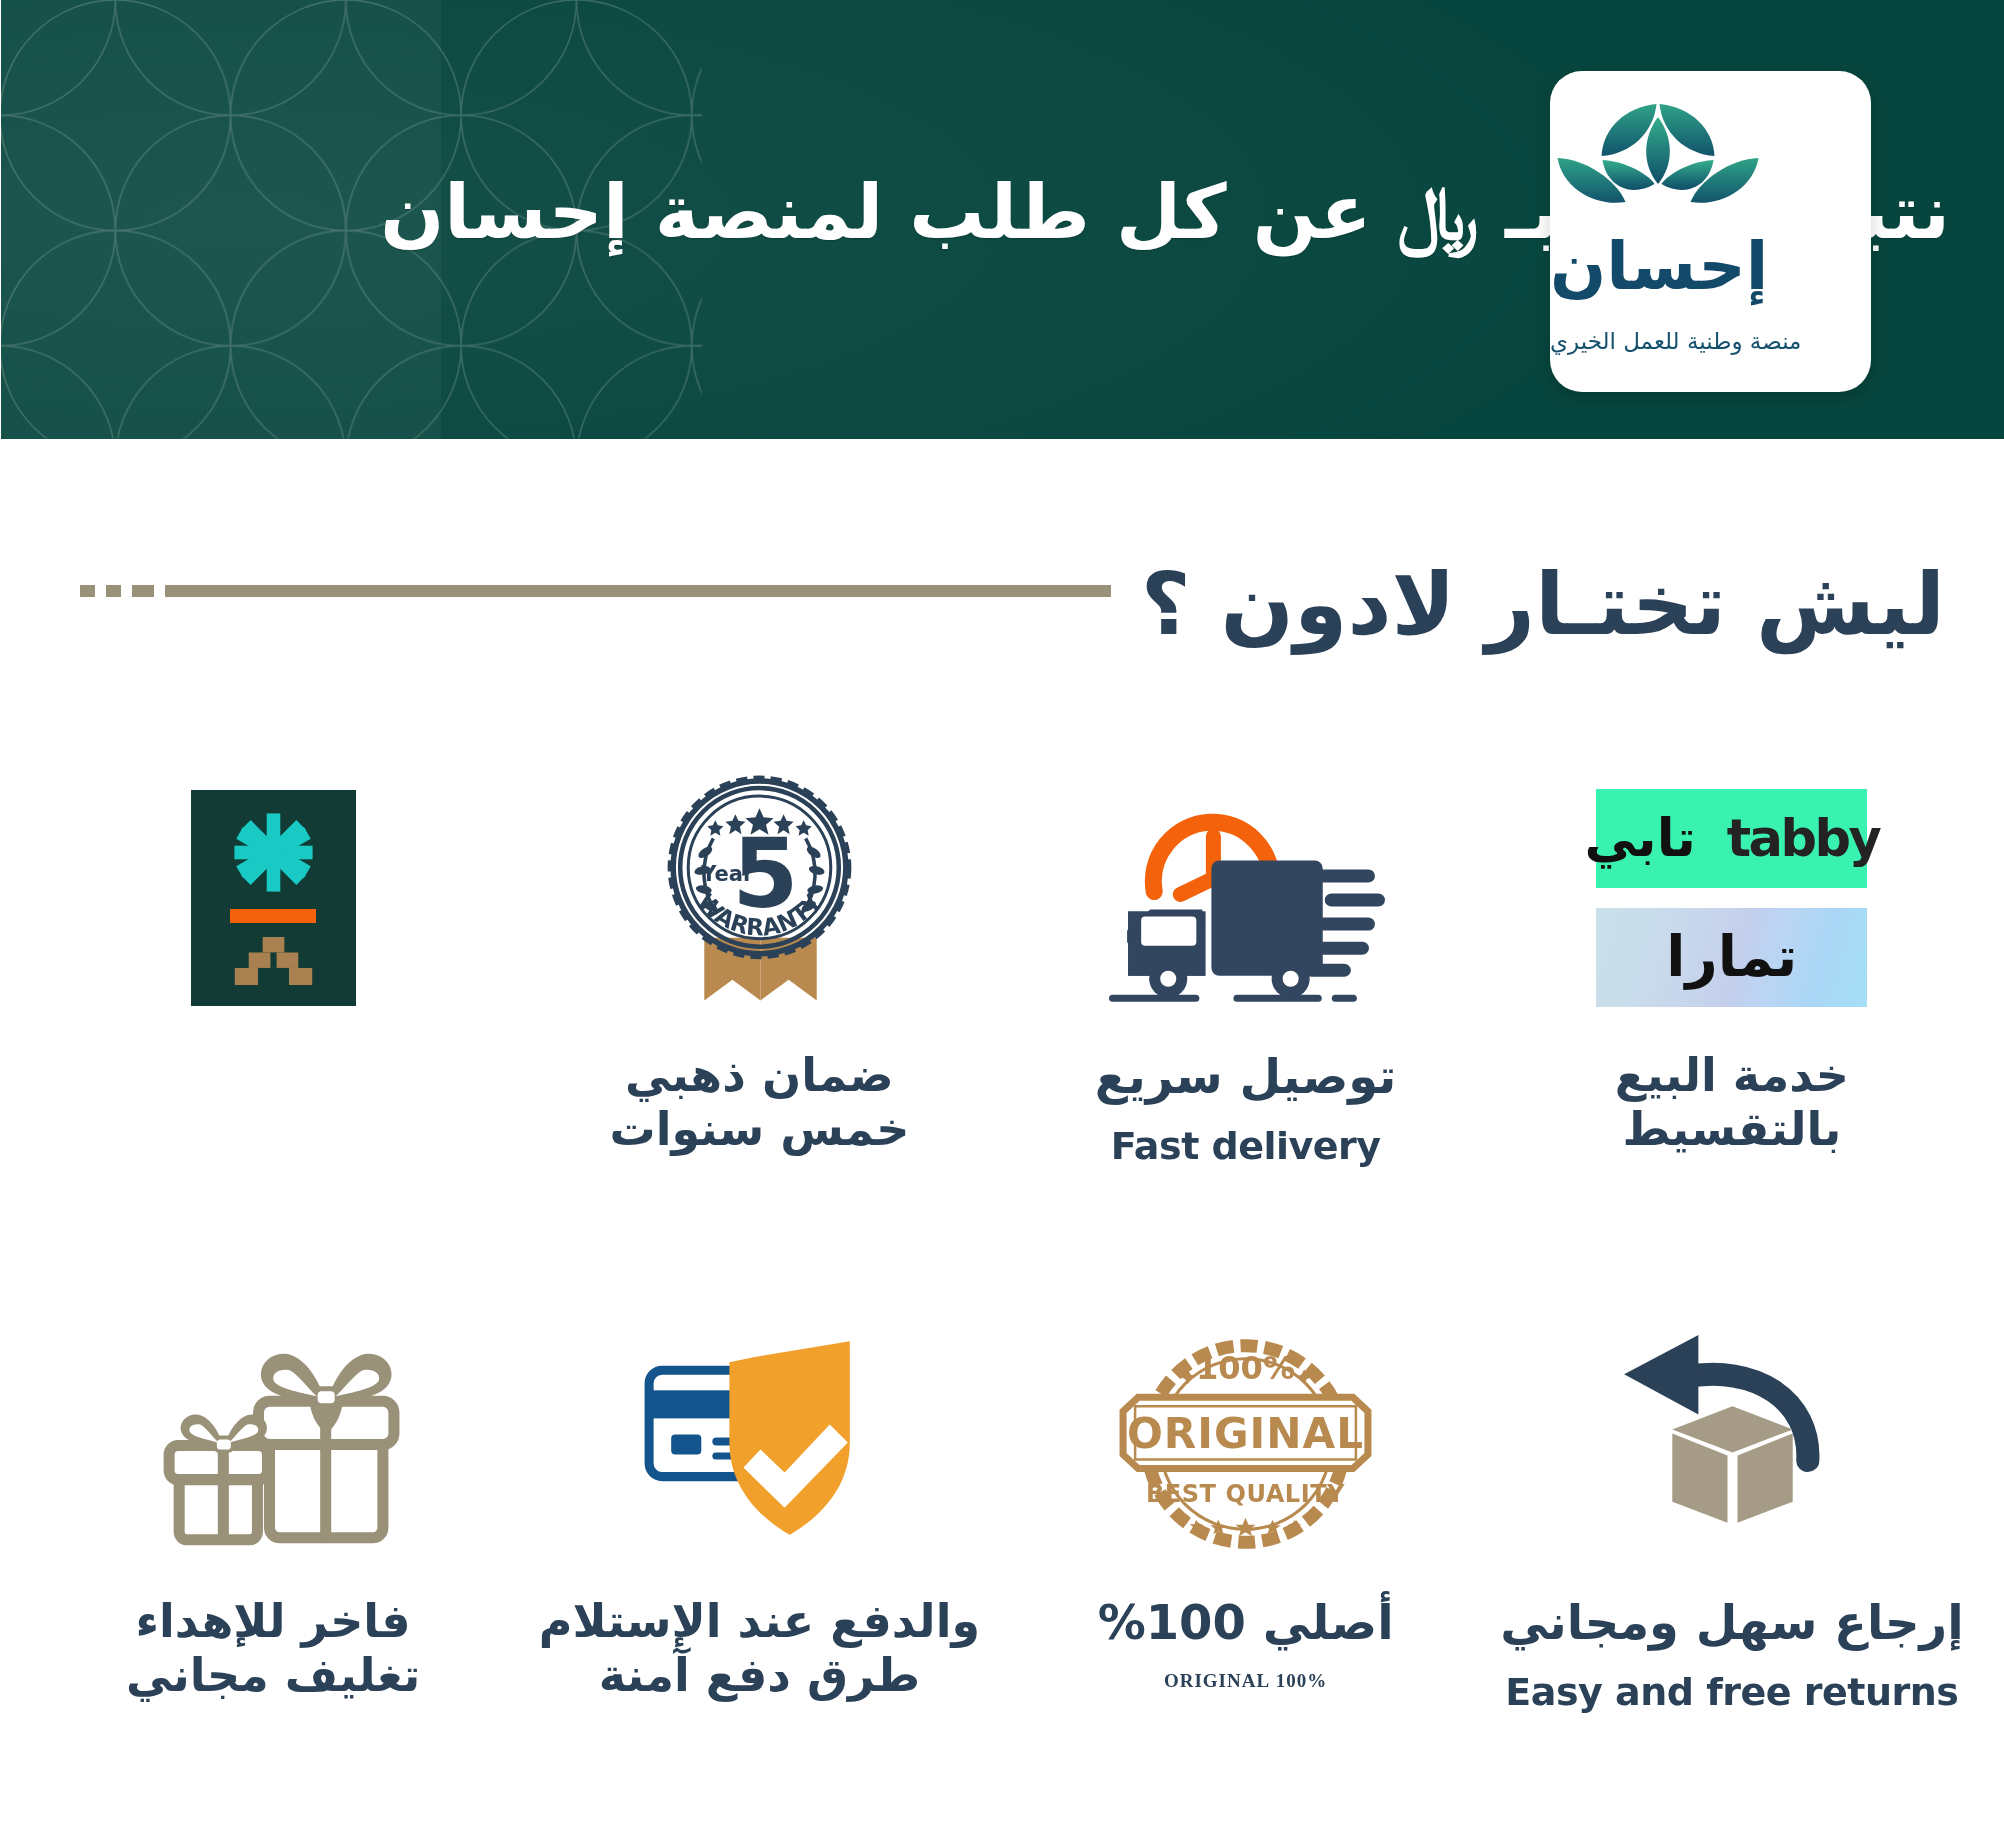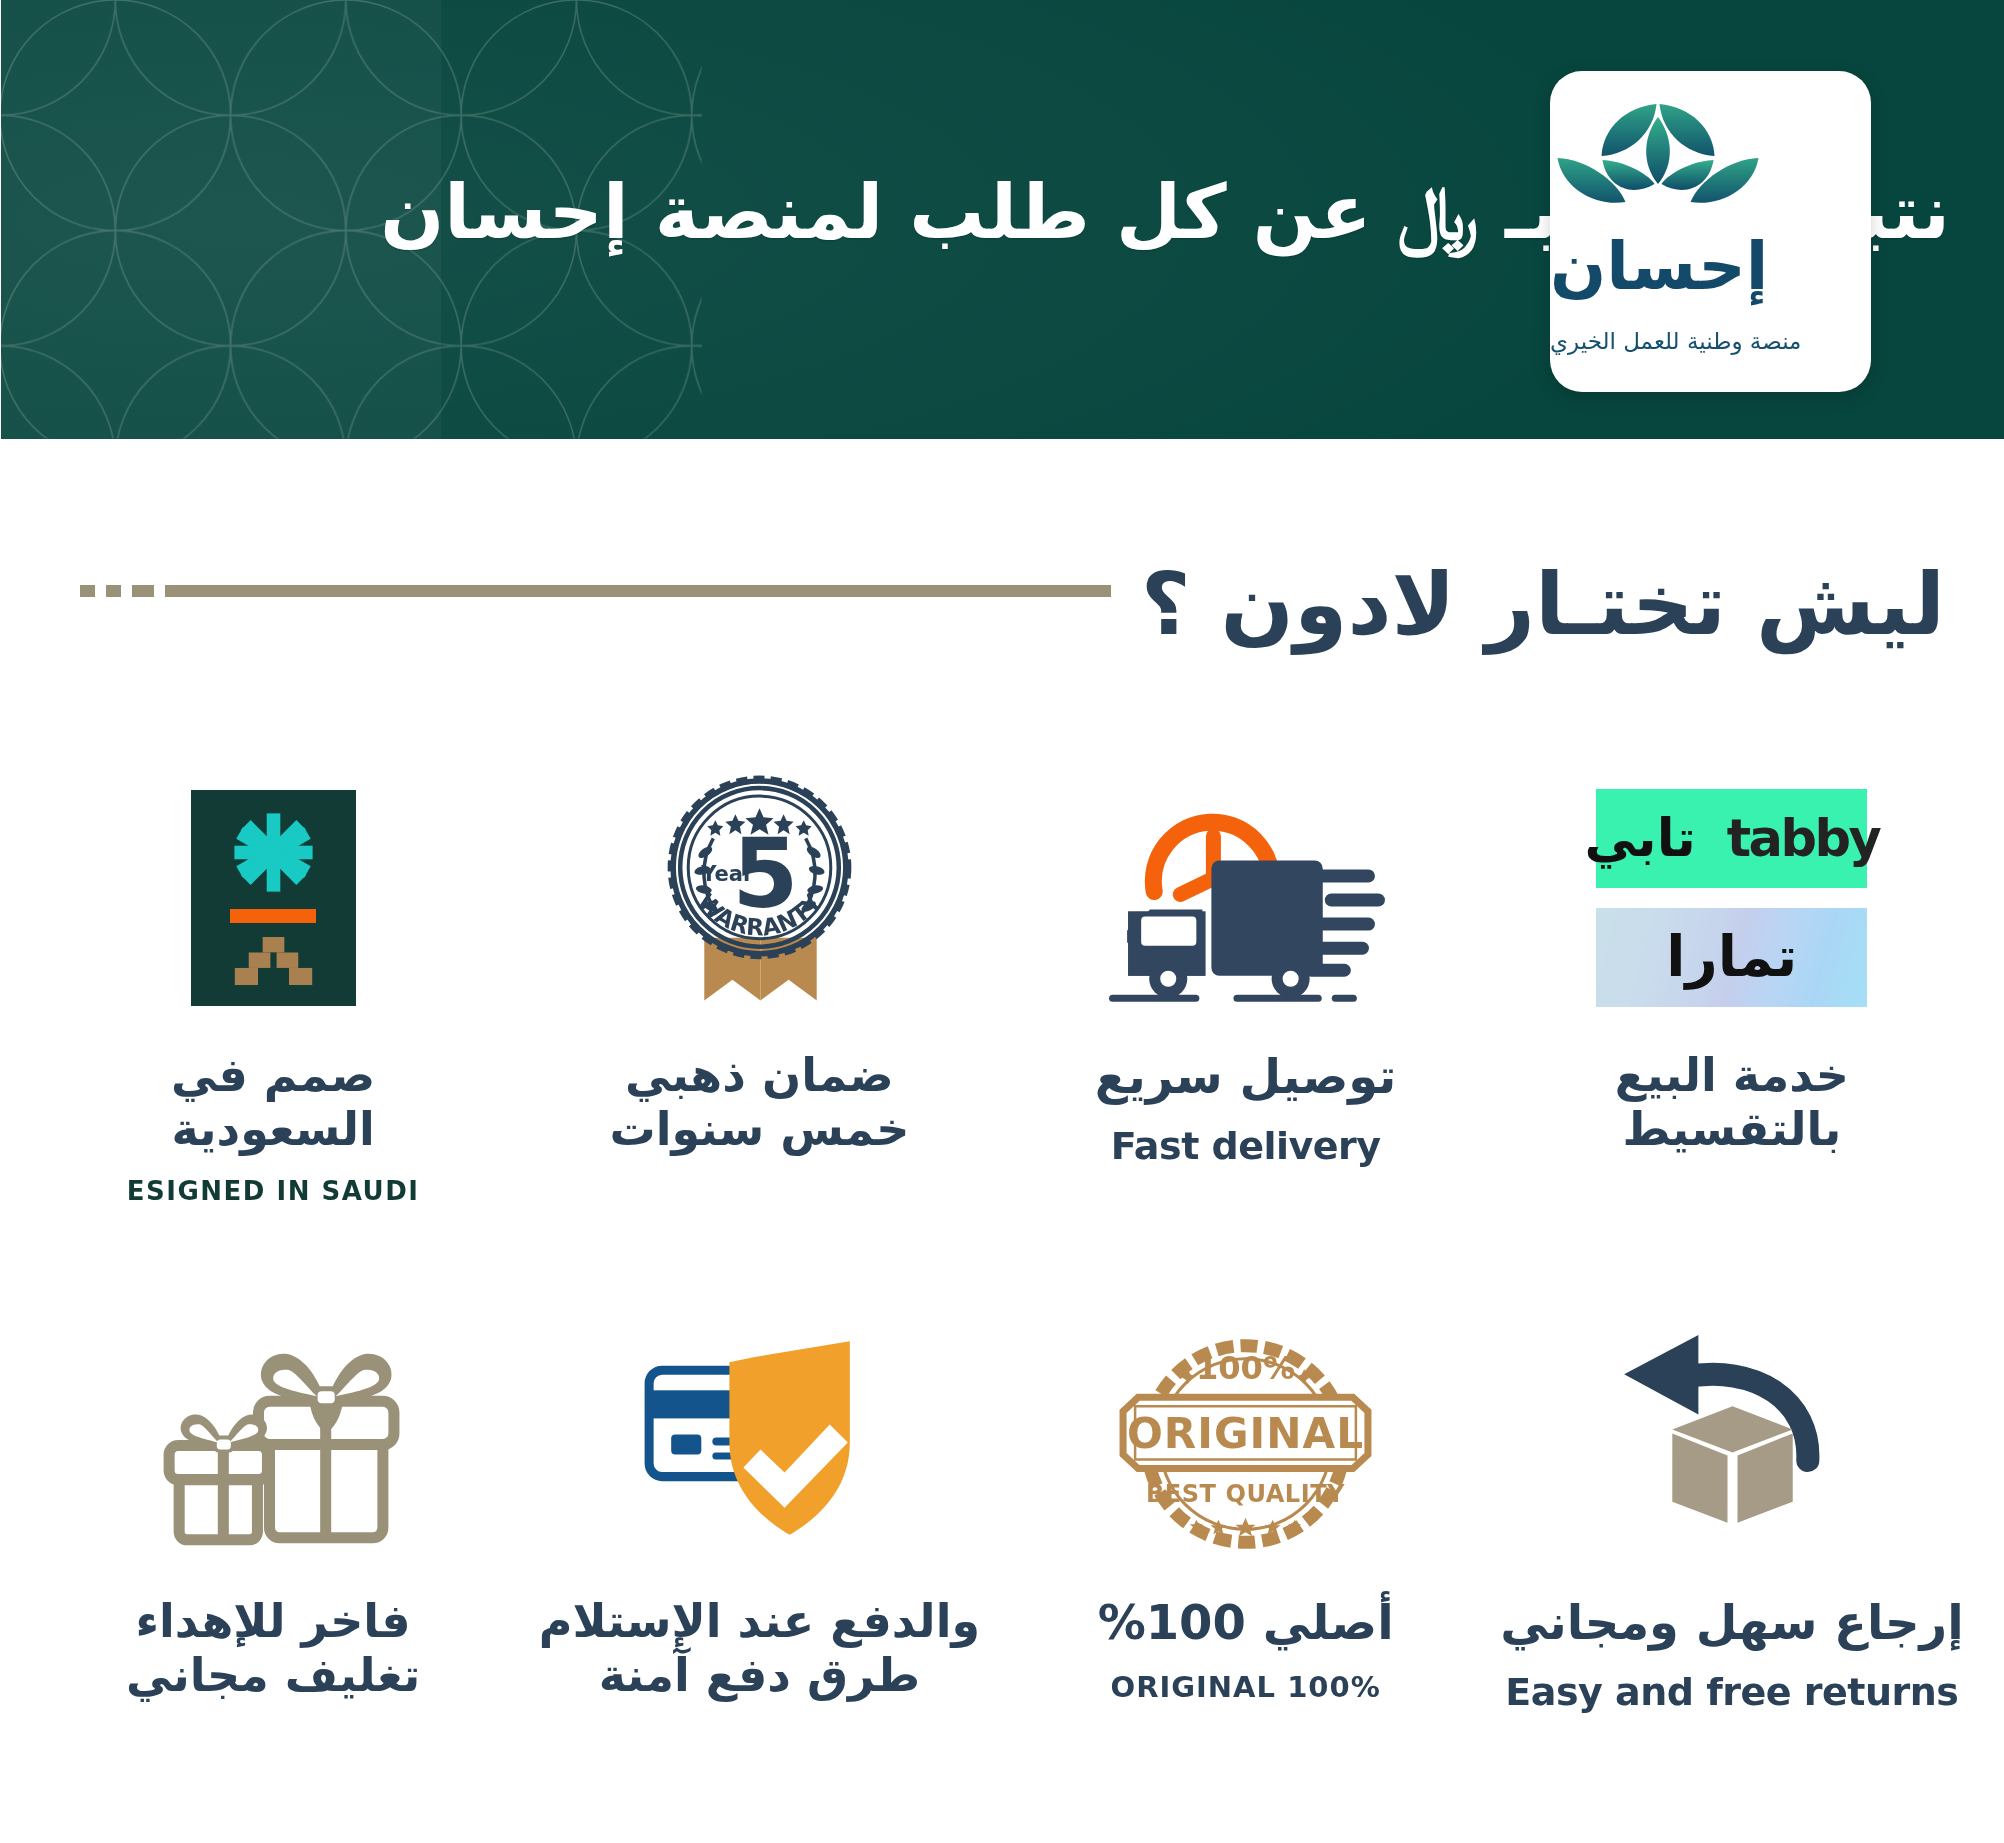--- a/index.html
+++ b/index.html
@@ -115,21 +115,21 @@
   }
   .cell .caption{
     text-align:center;direction:rtl;
     color:#2B4158;
     font-weight:700;
     line-height:1.18;
   }
   .cap-ar{font-size:48px;display:block;}
   .cap-ar.two-line{font-size:46px;}
   .cap-en{font-size:38px;display:block;margin-top:19px;letter-spacing:-0.5px;}
-  .cap-en.small{font-size:29px;letter-spacing:1px;}
+  .cap-en.small{font-size:19px;letter-spacing:1px;font-family:Liberation Serif, serif;}
   .cap-en.tiny{font-size:26px;letter-spacing:1.5px;color:#123B36;}
 
   
   .bnpl-stack{display:flex;flex-direction:column;gap:20px;align-items:center;}
   .badge{
     width:271px;height:99px;
     display:flex;align-items:center;justify-content:center;gap:17px;
     box-sizing:border-box;
   }
   .badge.tabby{background:#3AF2B0;}
@@ -362,25 +362,20 @@
           <g fill="#A9804F">
             <rect x="46" y="0" width="28" height="20"></rect>
             <rect x="28" y="20" width="64" height="20"></rect>
             <rect x="56" y="20" width="8" height="20" fill="#123B36"></rect>
             <rect x="10" y="40" width="100" height="22"></rect>
             <rect x="40" y="40" width="40" height="22" fill="#123B36"></rect>
           </g>
         </svg>
       </div>
     </div>
-    <div class="caption">
-      <span class="cap-ar two-line">صمم في</span>
-      <span class="cap-ar two-line">السعودية</span>
-      <span class="cap-en tiny">ESIGNED IN SAUDI</span>
-    </div>
   </div>
 
   <div class="cell">
     <div class="art">
       <svg width="281" height="236" viewBox="0 0 560 470" aria-hidden="true">
 
         <path d="M184 102 C330 74 438 150 432 268" fill="none" stroke="#2B4158" stroke-width="46" stroke-linecap="round"></path>
         <polygon points="66,96 214,18 214,176" fill="#2B4158"></polygon>
 
         <polygon points="162,206 282,160 402,206 282,252" fill="#A59B86"></polygon>

